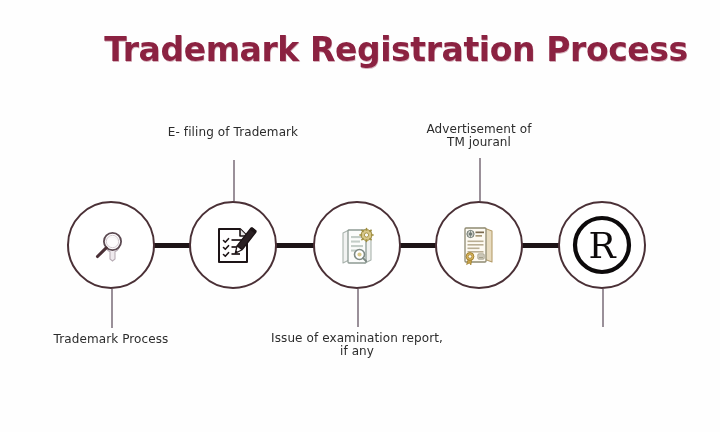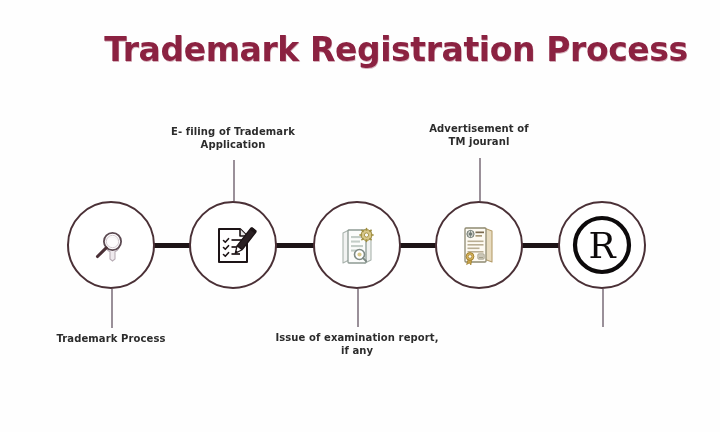--- a/index.html
+++ b/index.html
@@ -72,22 +72,22 @@
     position: absolute;
     width: 1.6px;
     background: #9a9099;
     z-index: 2;
   }
 
   .caption {
     position: absolute;
     text-align: center;
     font-family: "DejaVu Sans", sans-serif;
-    font-weight: bold;
-    font-size: 10px;
+    font-weight: normal;
+    font-size: 12px;
     line-height: 12.5px;
     color: #2c2c2c;
     letter-spacing: 0.1px;
   }
 
   .icon-svg { display: block; }
 </style>
 </head>
 <body>
 
@@ -232,21 +232,20 @@
         </svg>
       </span>
     </div>
 
     <div class="caption" style="left:21px; top:333px; width:180px;">
       <div>Trademark Process</div>
     </div>
 
     <div class="caption" style="left:143px; top:126px; width:180px;">
       <div>E- filing of Trademark</div>
-      <div>Application</div>
     </div>
 
     <div class="caption" style="left:394px; top:123px; width:170px;">
       <div>Advertisement of</div>
       <div>TM jouranl</div>
     </div>
 
     <div class="caption" style="left:257px; top:332px; width:200px;">
       <div>Issue of examination report,</div>
       <div>if any</div>

